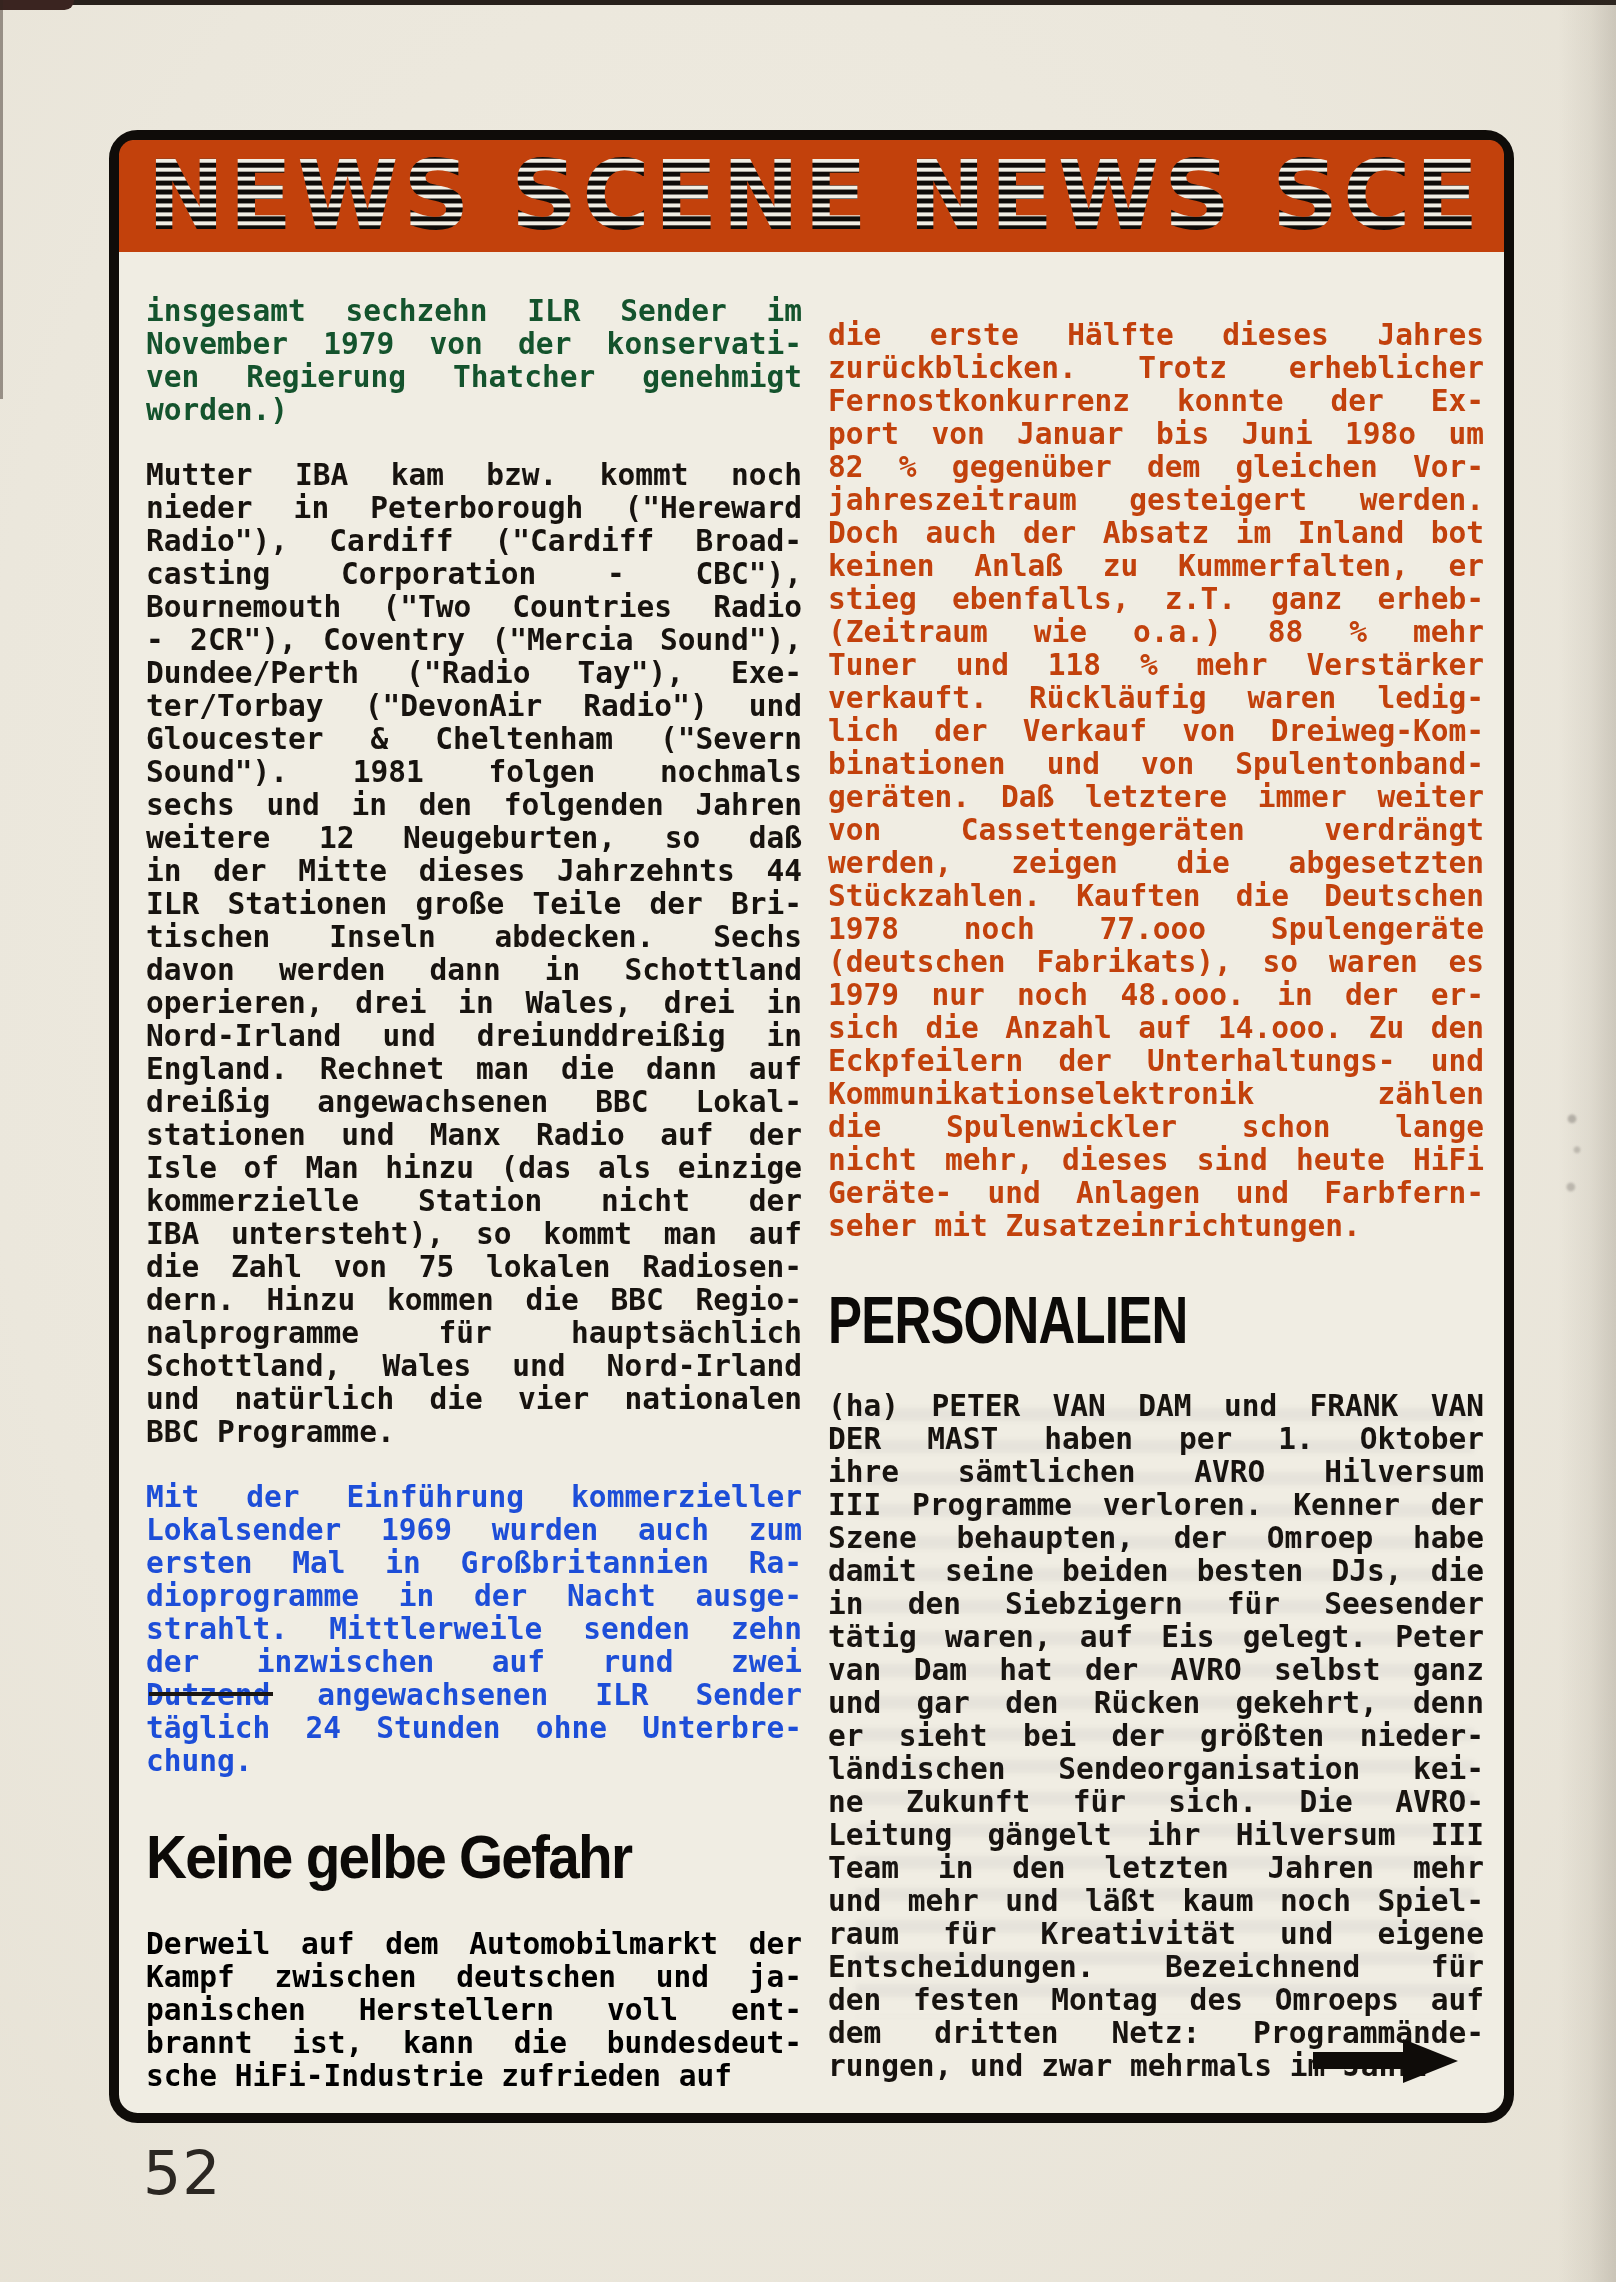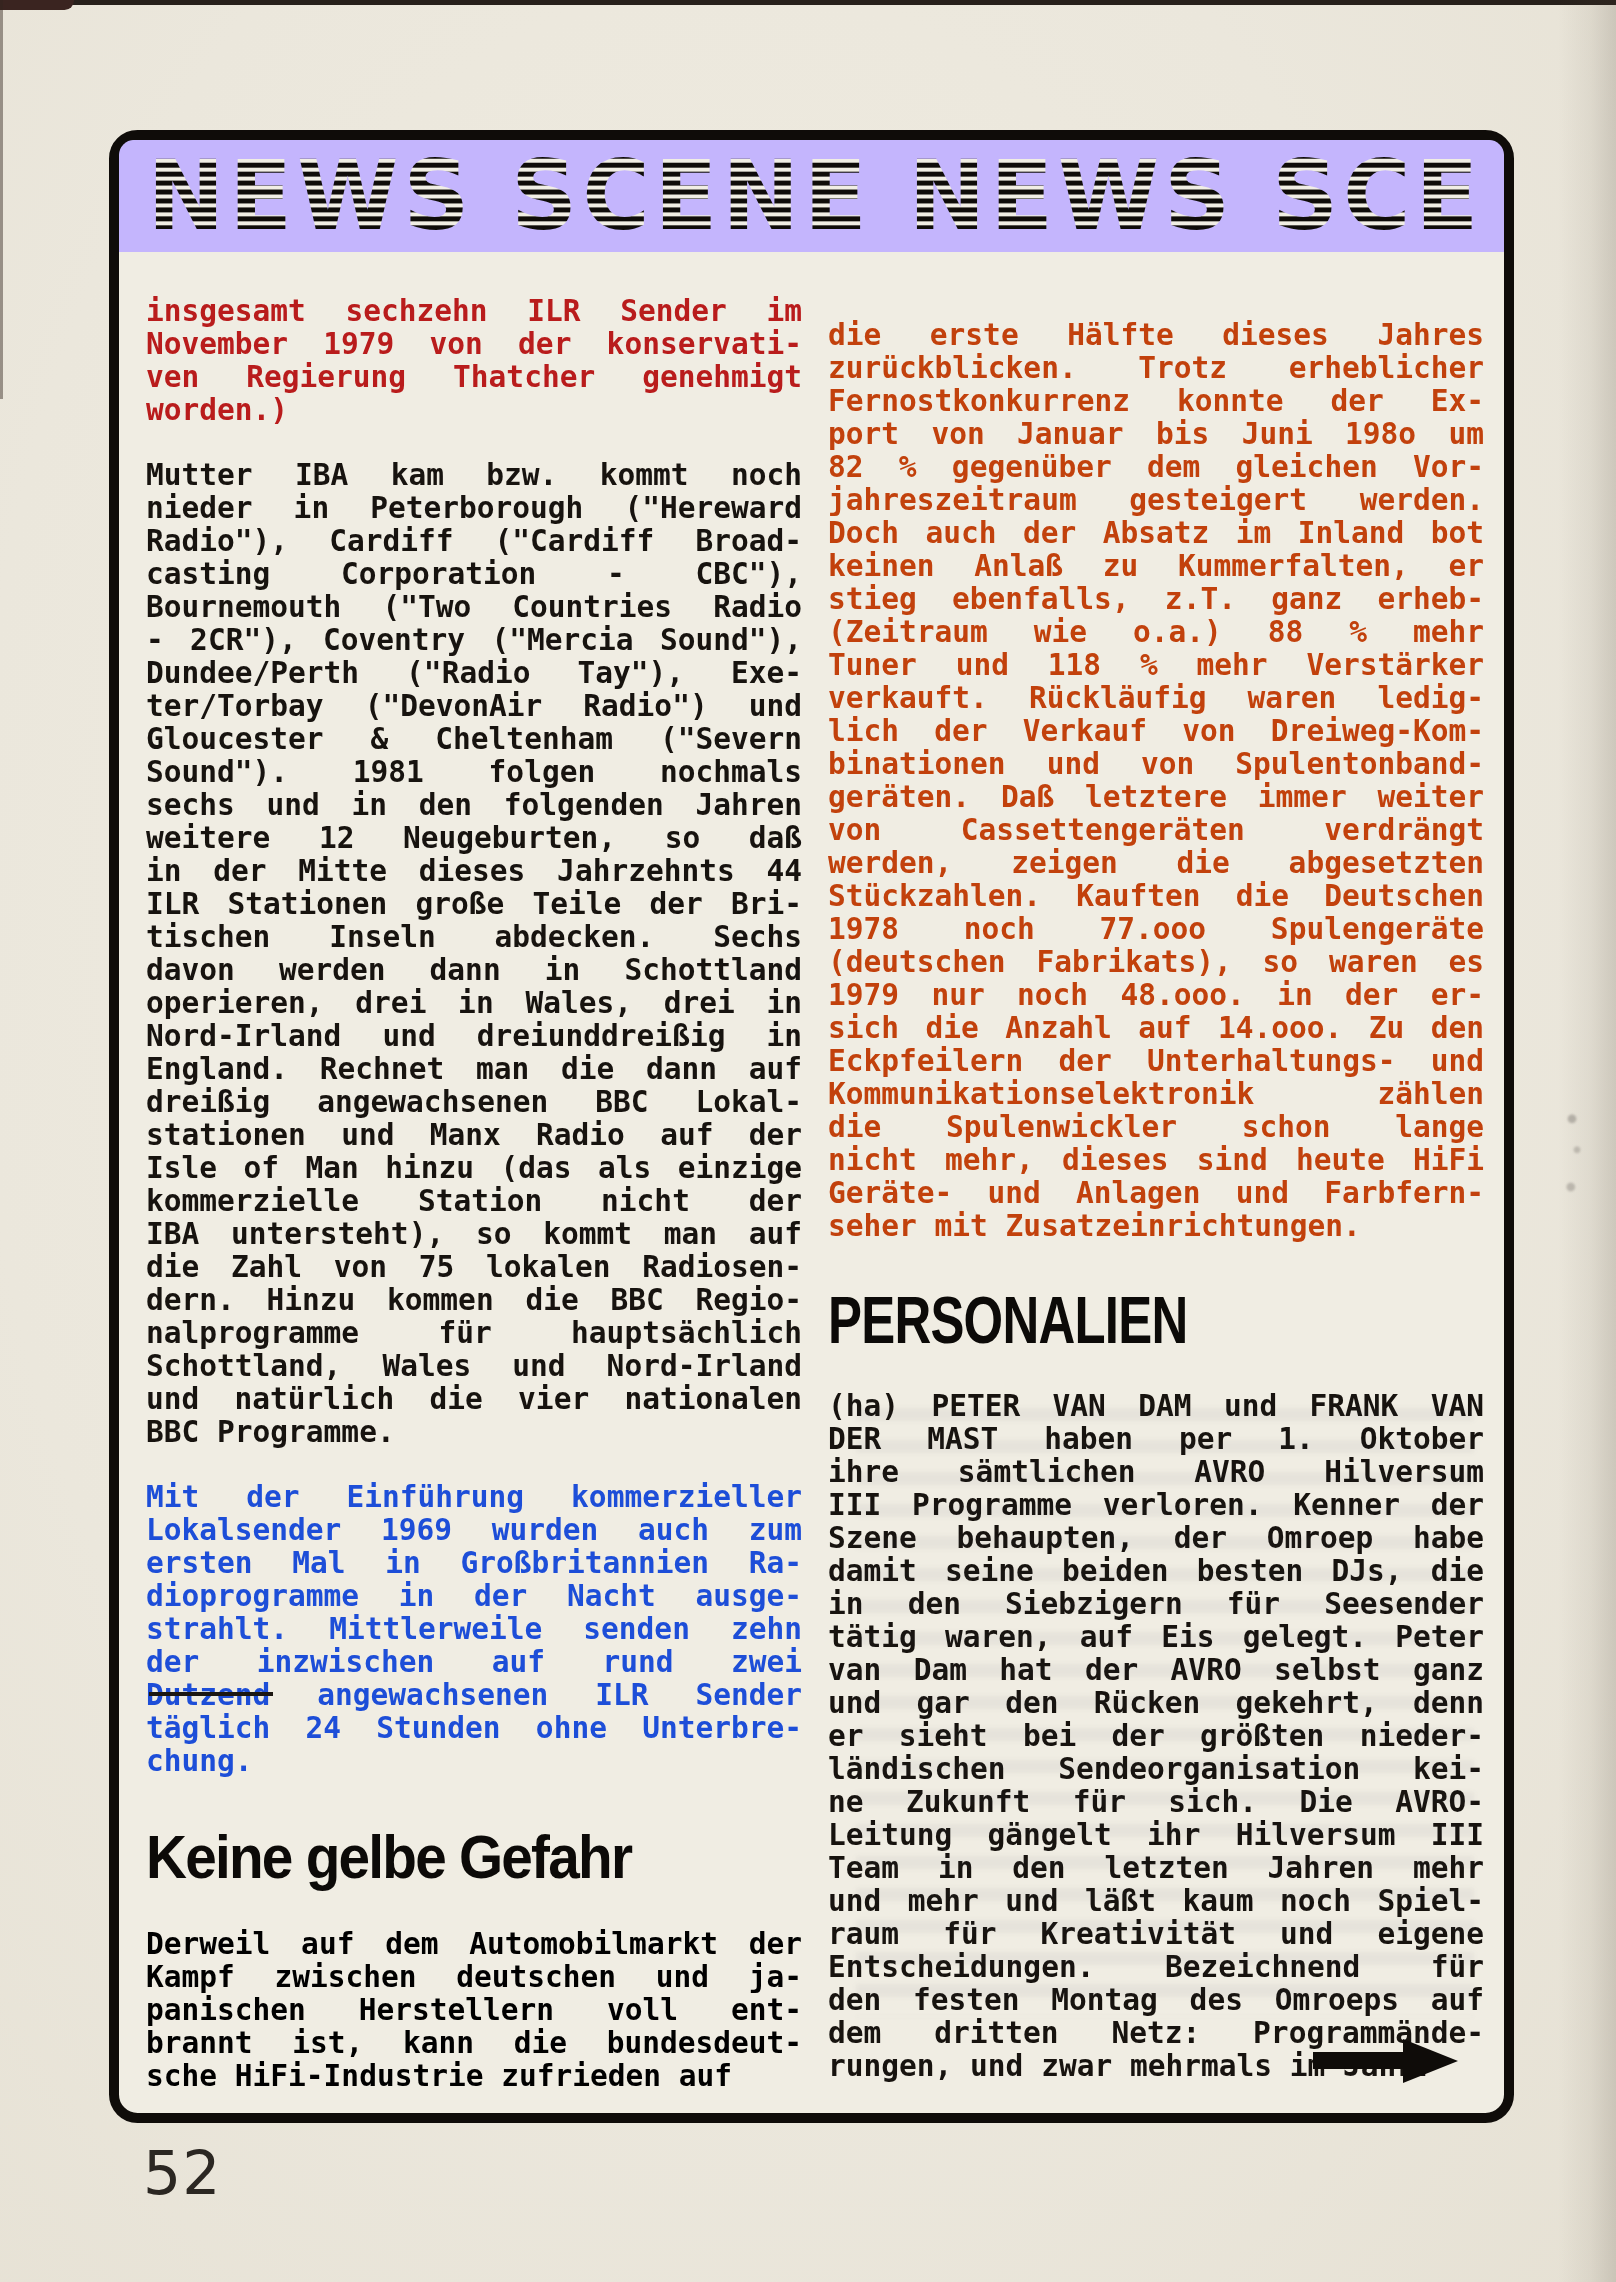--- a/index.html
+++ b/index.html
@@ -143,29 +143,29 @@
   <div class="scan-edge-top"></div>
   <div class="scan-edge-wedge"></div>
   <div class="scan-edge-left"></div>
   <div class="scan-edge-right"></div>
   <div class="margin-mark"></div>
 
   <div class="ghost ghost-1"></div>
   <div class="ghost ghost-3"></div>
 
   <div class="page-box" style="background: rgb(240, 237, 227);">
-    <div class="banner" style="background: #c4b5fd;">
+    <div class="banner" style="background: #c2410c;">
       <div class="banner-text">NEWS SCENE NEWS SCE</div>
     </div>
 
     <div class="ghost ghost-2" style="left:737px;top:1268px;"></div>
 
     <div class="columns">
       <div class="col col-left" id="col-left">
-          <div class="para" style="color: #b91c1c;">
+          <div class="para" style="color: #14532d;">
             <div class="tline">insgesamt sechzehn ILR Sender im</div>
             <div class="tline">November 1979 von der konservati-</div>
             <div class="tline">ven Regierung Thatcher genehmigt</div>
             <div class="tline last">worden.)</div>
           </div>
           <div class="para" style="color: rgb(23, 19, 15);">
             <div class="tline">Mutter IBA kam bzw. kommt noch</div>
             <div class="tline">nieder in Peterborough ("Hereward</div>
             <div class="tline">Radio"), Cardiff ("Cardiff Broad-</div>
             <div class="tline">casting Corporation - CBC"),</div>

